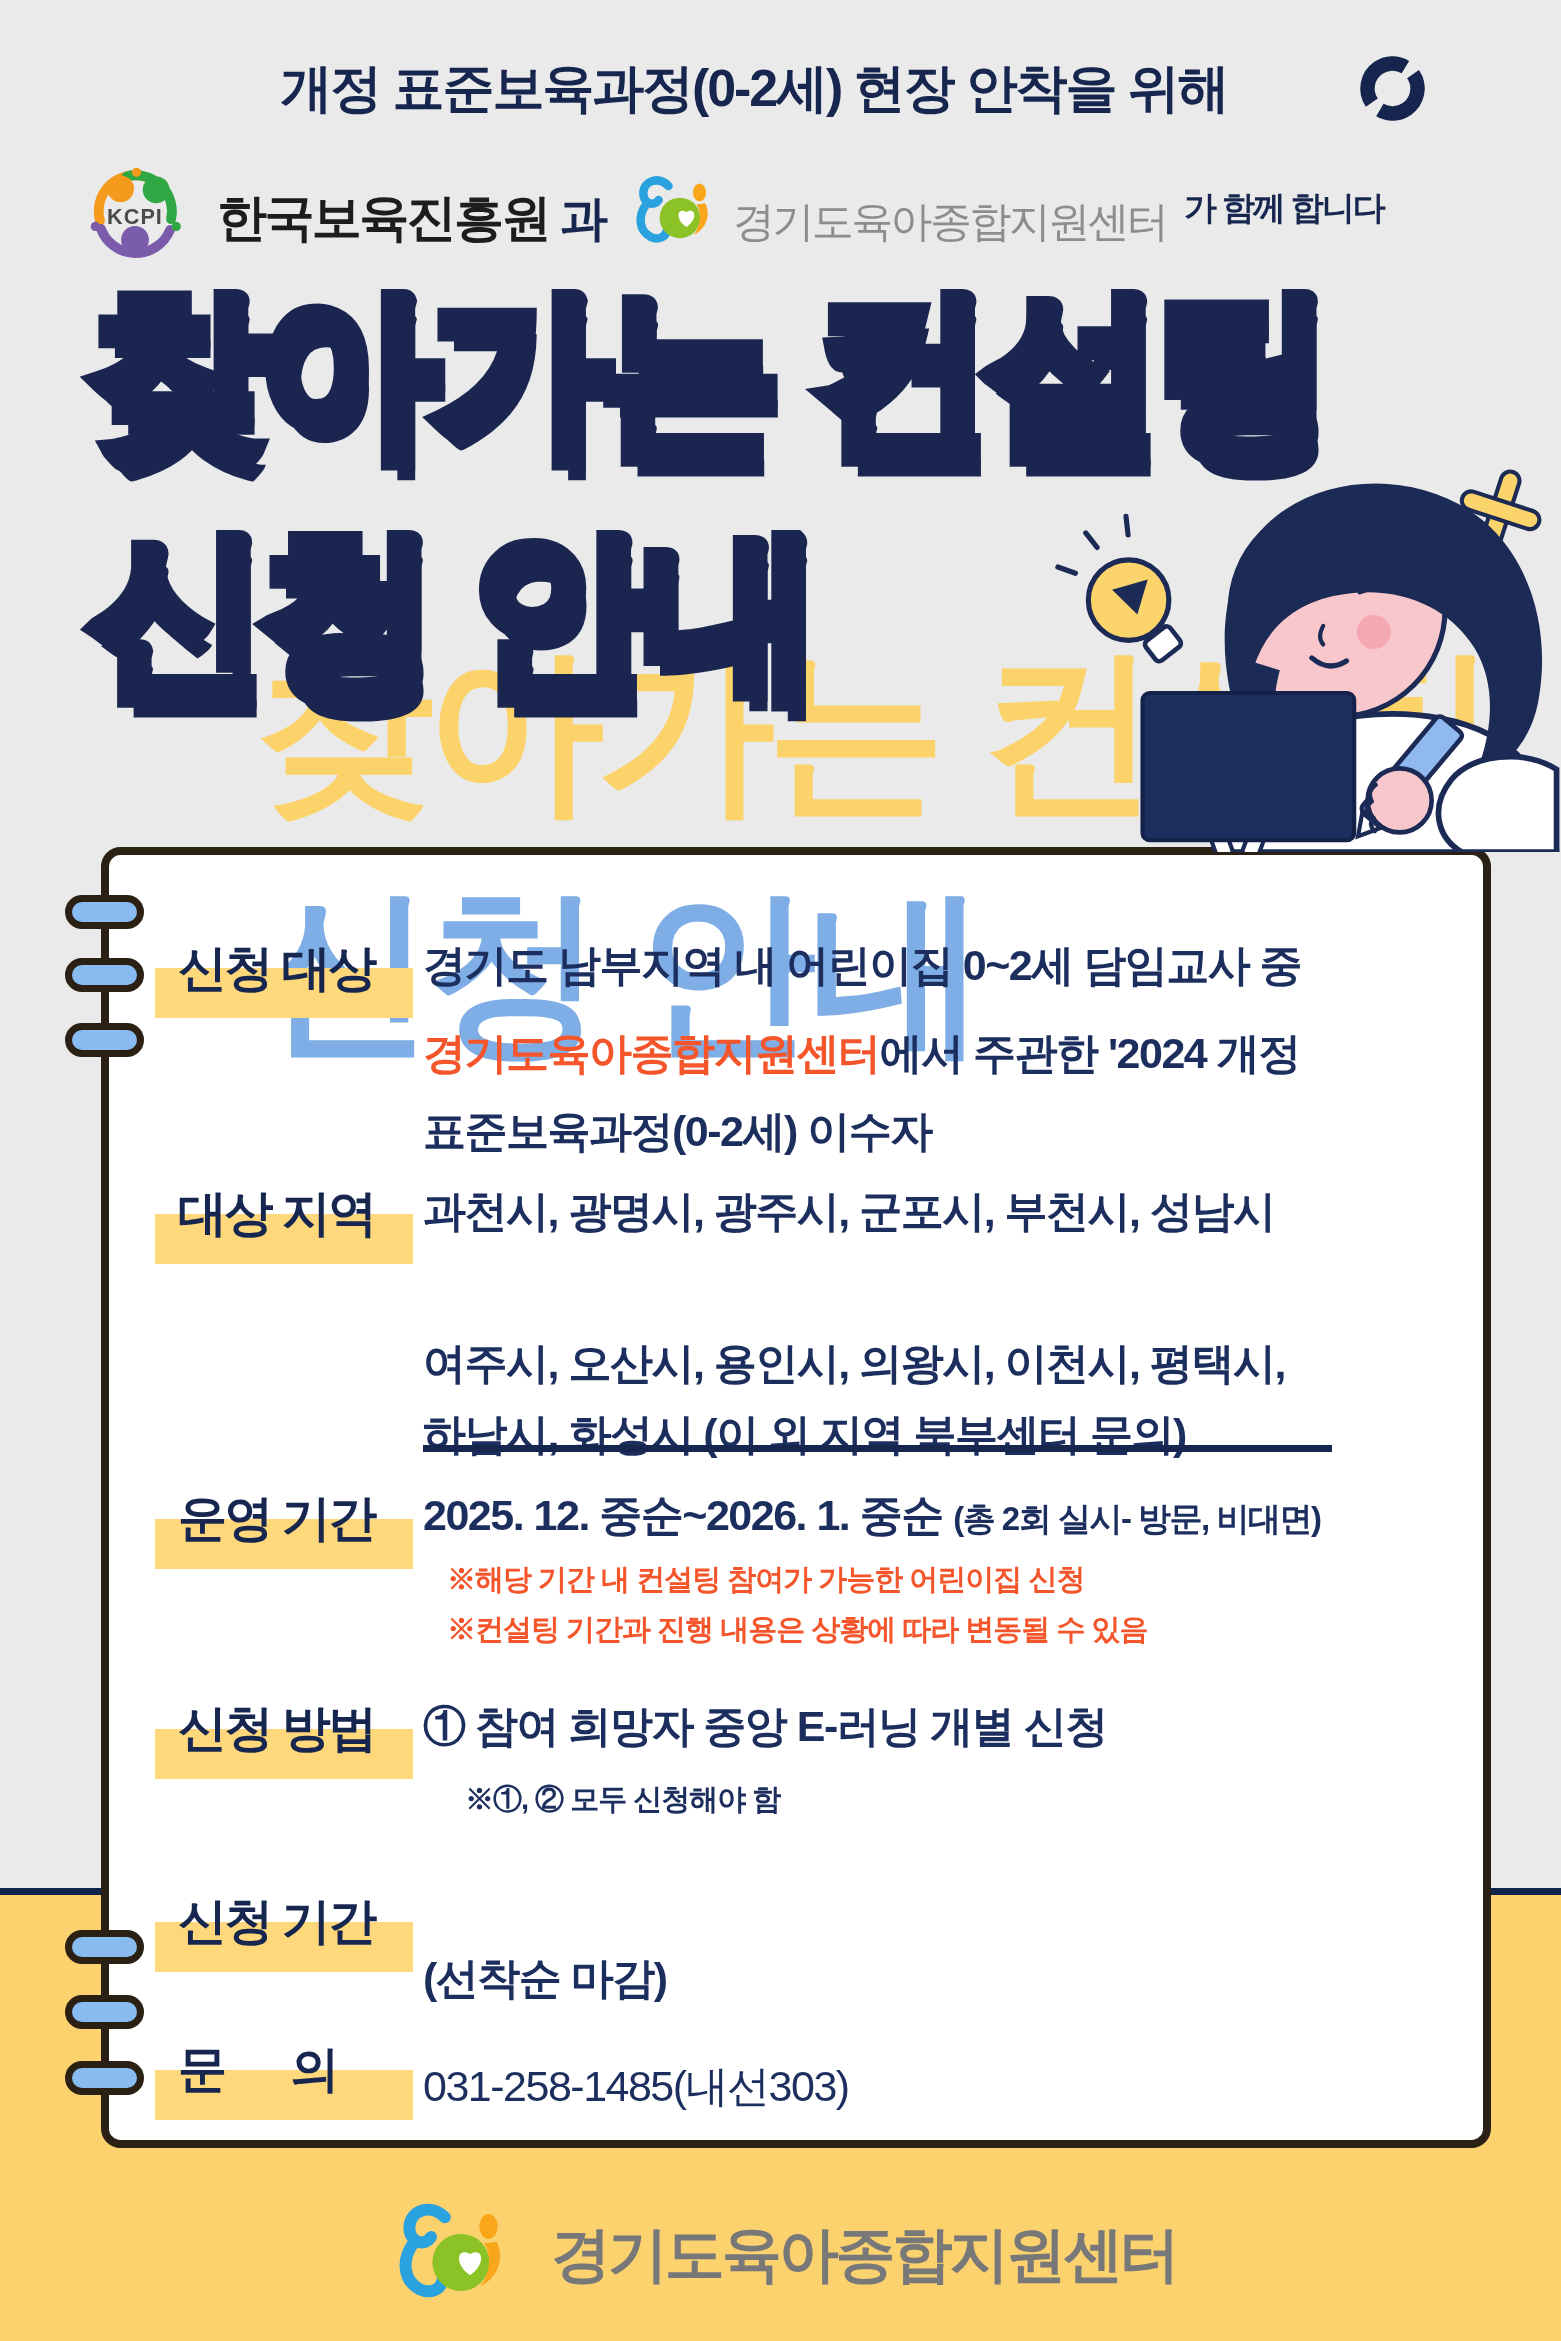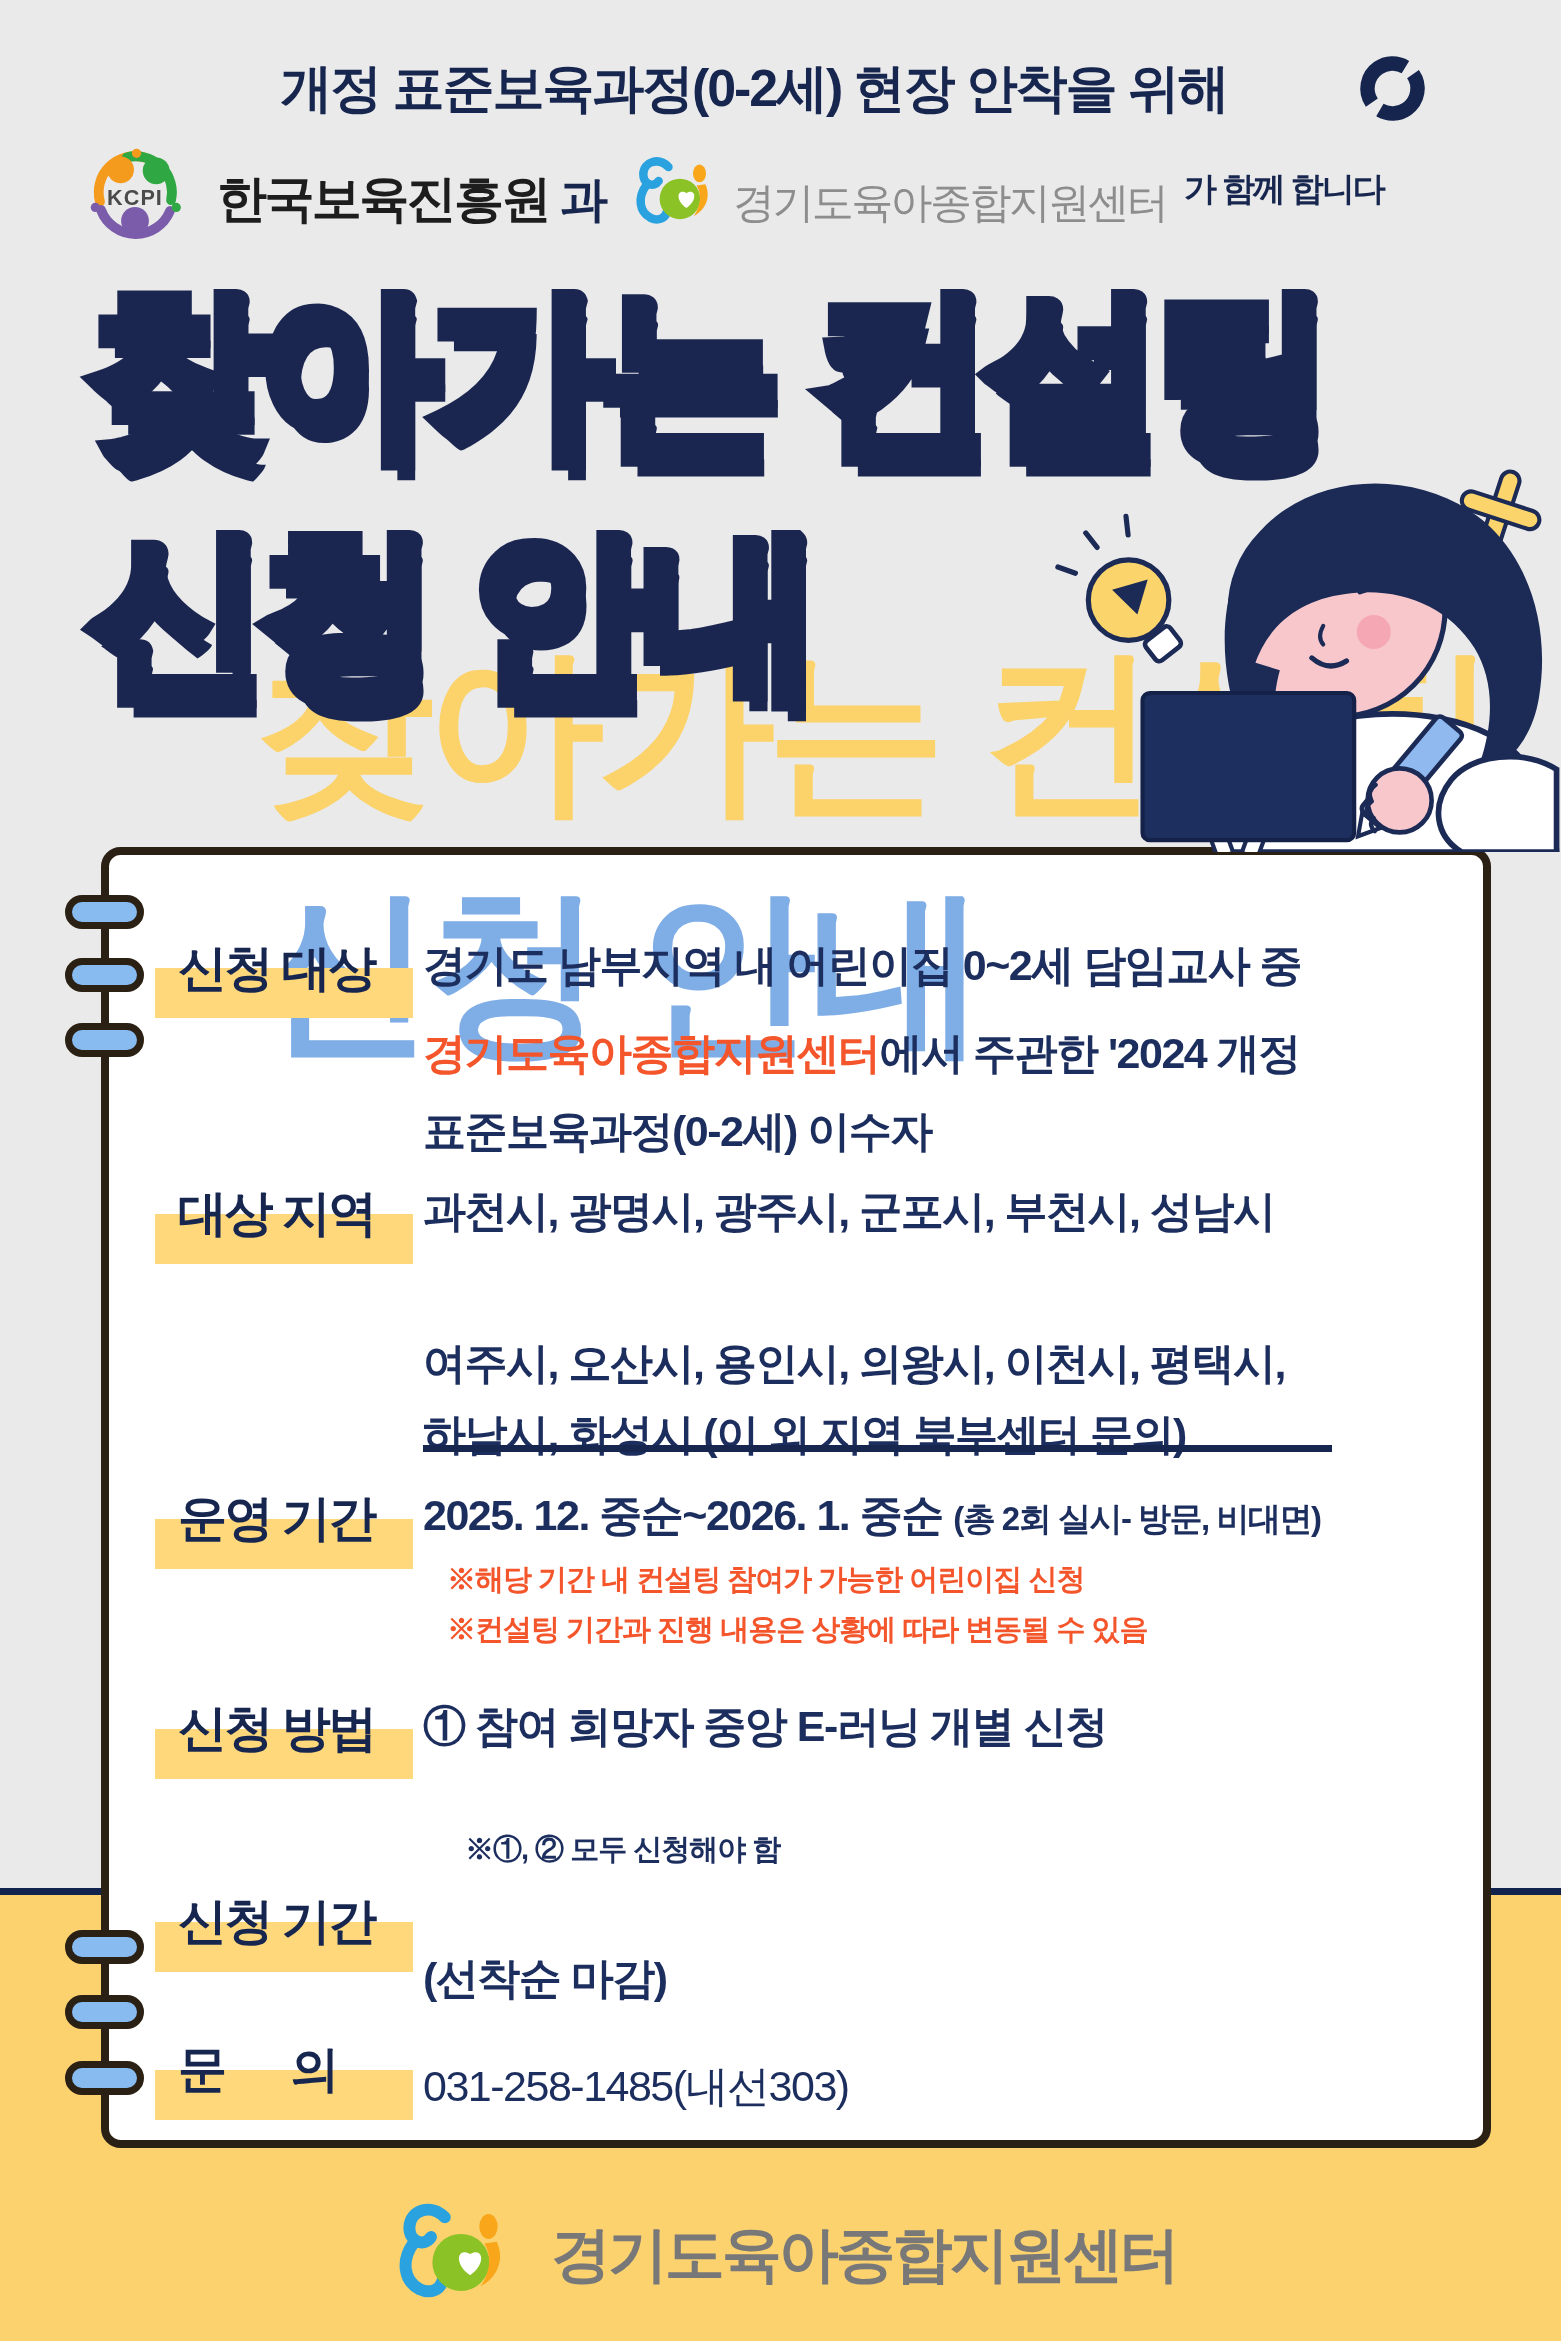--- a/index.html
+++ b/index.html
@@ -10,21 +10,21 @@
 
   
   .yellow-band { position:absolute; left:0; top:1894px; width:1562px; height:448px; background:#fcd26f; z-index:0; }
   .band-line   { position:absolute; left:0; top:1888px; width:1562px; height:6.7px; background:#12234d; z-index:0; }
 
   
   .header-note { position:absolute; left:160px; top:54px; width:1188px; text-align:center;
                  font-size:52px; font-weight:800; color:#17264f; letter-spacing:-2.1px; z-index:2; }
   .swirl { position:absolute; left:1354px; top:50px; z-index:2; }
 
-  .partners { position:absolute; left:0; top:142px; width:1482px; height:108px; z-index:2;text-align:center; }
+  .partners { position:absolute; left:0; top:161px; width:1482px; height:108px; z-index:2;text-align:center; }
   .kcpi-mark { position:absolute; left:70px; top:0px; }
   .kcpi-name { position:absolute; left:217px; top:24px; font-size:50px; font-weight:900; color:#1d1d1d; letter-spacing:-2.6px; }
   .and-word  { position:absolute; left:560px; top:26px; font-size:48px; font-weight:800; color:#17264f; letter-spacing:-2.1px; }
   .gccc-mark { position:absolute; left:626px; top:3.1px; }
   .gccc-name { position:absolute; left:733px; top:33px; font-size:42px; font-weight:500; color:#8d8d8d; letter-spacing:-2.6px; }
   .together  { position:absolute; left:1184px; top:25px; font-size:33px; font-weight:700; color:#17264f; letter-spacing:-2.1px; }
 
   
   .bubble { position:absolute; font-weight:900; letter-spacing:-8.3px; line-height:1; z-index:2; white-space:pre; }
   .bubble .stroke { position:absolute; left:0; top:0; color:#1a2550; -webkit-text-stroke:16.5px #1a2550;
@@ -182,21 +182,21 @@
 
   <div class="label-bg" style="top:1519px"></div>
   <div class="label" style="top:1486px">운영 기간</div>
   <div class="body-line" style="top:1487px"><span>2025. 12. 중순~2026. 1. 중순 </span><span class="small-inline">(총 2회 실시- 방문, 비대면)</span></div>
   <div class="note-orange" style="top:1560px">※해당 기간 내 컨설팅 참여가 가능한 어린이집 신청</div>
   <div class="note-orange" style="top:1610px">※컨설팅 기간과 진행 내용은 상황에 따라 변동될 수 있음</div>
 
   <div class="label-bg" style="top:1729px"></div>
   <div class="label" style="top:1696px">신청 방법</div>
   <div class="body-line" style="top:1698px">① 참여 희망자 중앙 E-러닝 개별 신청</div>
-  <div class="note-navy" style="top:1830px">※①, ② 모두 신청해야 함</div>
+  <div class="note-navy" style="top:1780px">※①, ② 모두 신청해야 함</div>
 
   <div class="label-bg" style="top:1922px"></div>
   <div class="label" style="top:1889px">신청 기간</div>
   <div class="body-line" style="top:1950px">(선착순 마감)</div>
 
   <div class="label-bg" style="top:2070px"></div>
   <div class="label" style="top:2037px">문      의</div>
   <div class="body-line" style="top:2058px; font-weight:400;">031-258-1485(내선303)</div>
 
   <div class="footer">

